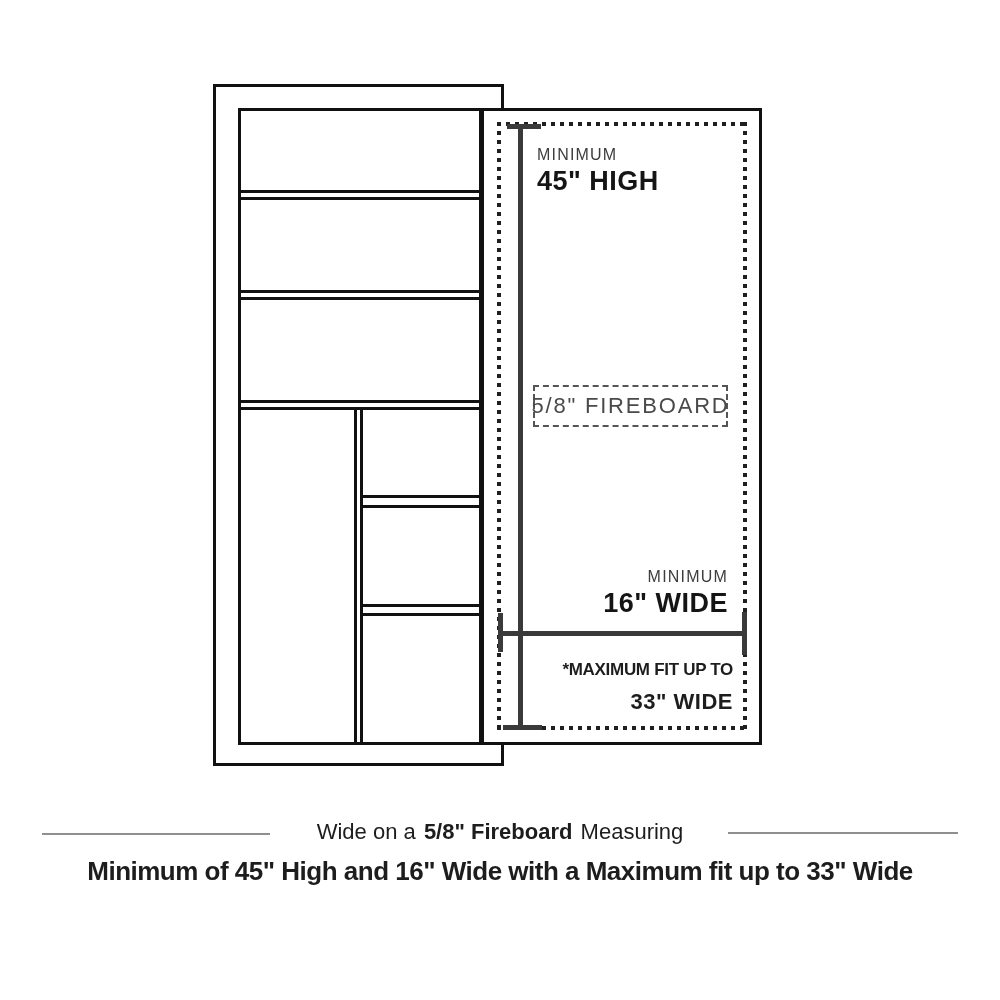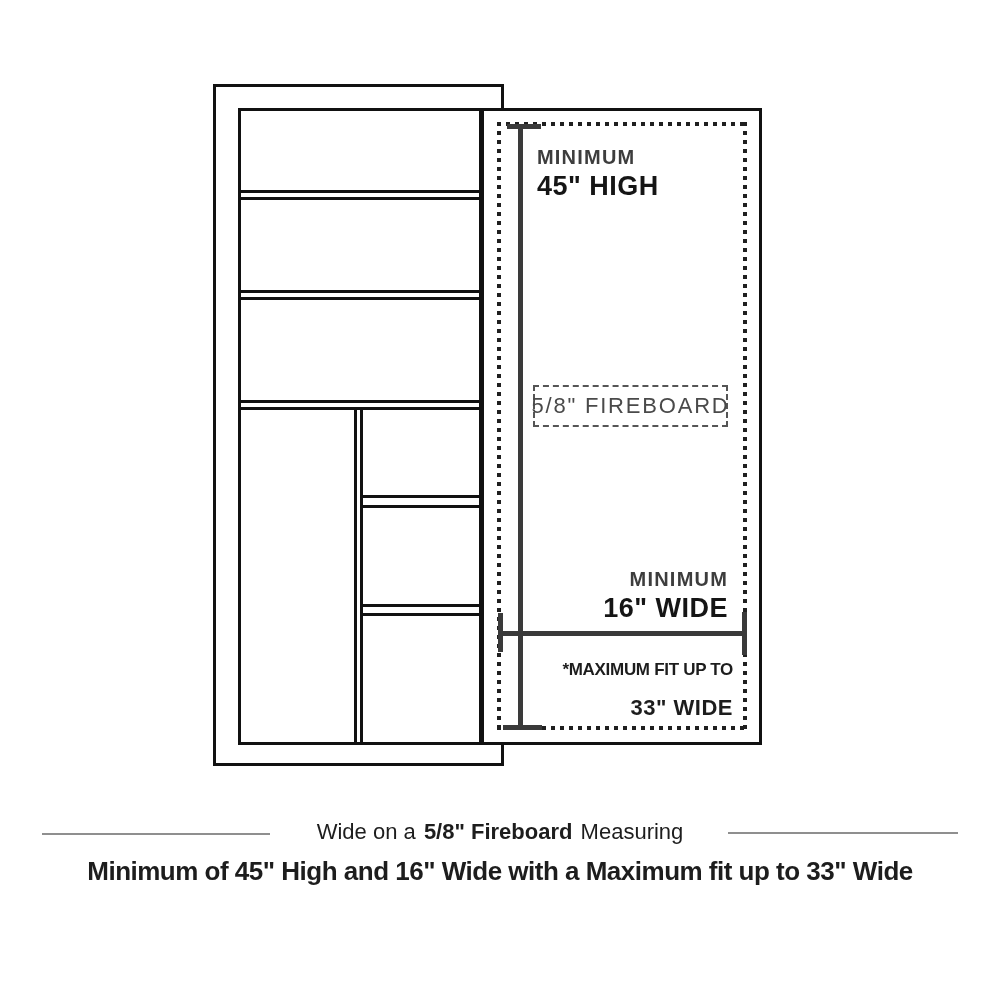--- a/index.html
+++ b/index.html
@@ -37,22 +37,22 @@
   .cap{position:absolute;background:#3a3a3a;}
   .cap-top{left:23px;top:13px;width:34px;height:5px;}
   .cap-bottom{left:19px;top:614px;width:39px;height:5px;}
   .h-line{position:absolute;left:16px;top:520px;width:246px;height:5px;background:#3a3a3a;}
   .cap-left{left:14px;top:502px;width:5px;height:39px;}
   .cap-right{left:258px;top:501px;width:5px;height:43px;}
   
   .meas{position:absolute;display:flex;flex-direction:column;line-height:1.15;}
   .meas-high{left:53px;top:35px;align-items:flex-start;gap:2px;}
   .meas-wide{right:31px;top:457px;align-items:flex-end;gap:2px;text-align:right;}
-  .meas-max{right:26px;top:549px;align-items:flex-end;gap:15px;text-align:right;}
-  .lbl-light{font-size:20px;font-weight:700;letter-spacing:1.2px;color:#3d3d3d;}
+  .meas-max{right:26px;top:549px;align-items:flex-end;gap:9px;text-align:right;}
+  .lbl-light{font-size:16px;font-weight:400;letter-spacing:1.2px;color:#3d3d3d;}
   .lbl-big{font-size:27px;font-weight:700;letter-spacing:.5px;color:#151515;}
   .lbl-semi{font-size:17px;font-weight:700;letter-spacing:-.3px;color:#1d1d1d;}
   .lbl-mid{font-size:22px;font-weight:700;letter-spacing:.5px;color:#1d1d1d;}
   .fireboard-box{position:absolute;left:49px;top:274px;width:195px;height:42px;
     border:2px dashed #555;box-sizing:border-box;display:flex;align-items:center;justify-content:center;}
   .fireboard-text{font-size:22px;font-weight:400;letter-spacing:1.8px;color:#4a4a4a;white-space:nowrap;}
   
   .rule{position:absolute;height:2px;background:#8f8f8f;}
   .rule-left{left:42px;top:833px;width:228px;}
   .rule-right{left:728px;top:832px;width:230px;}

